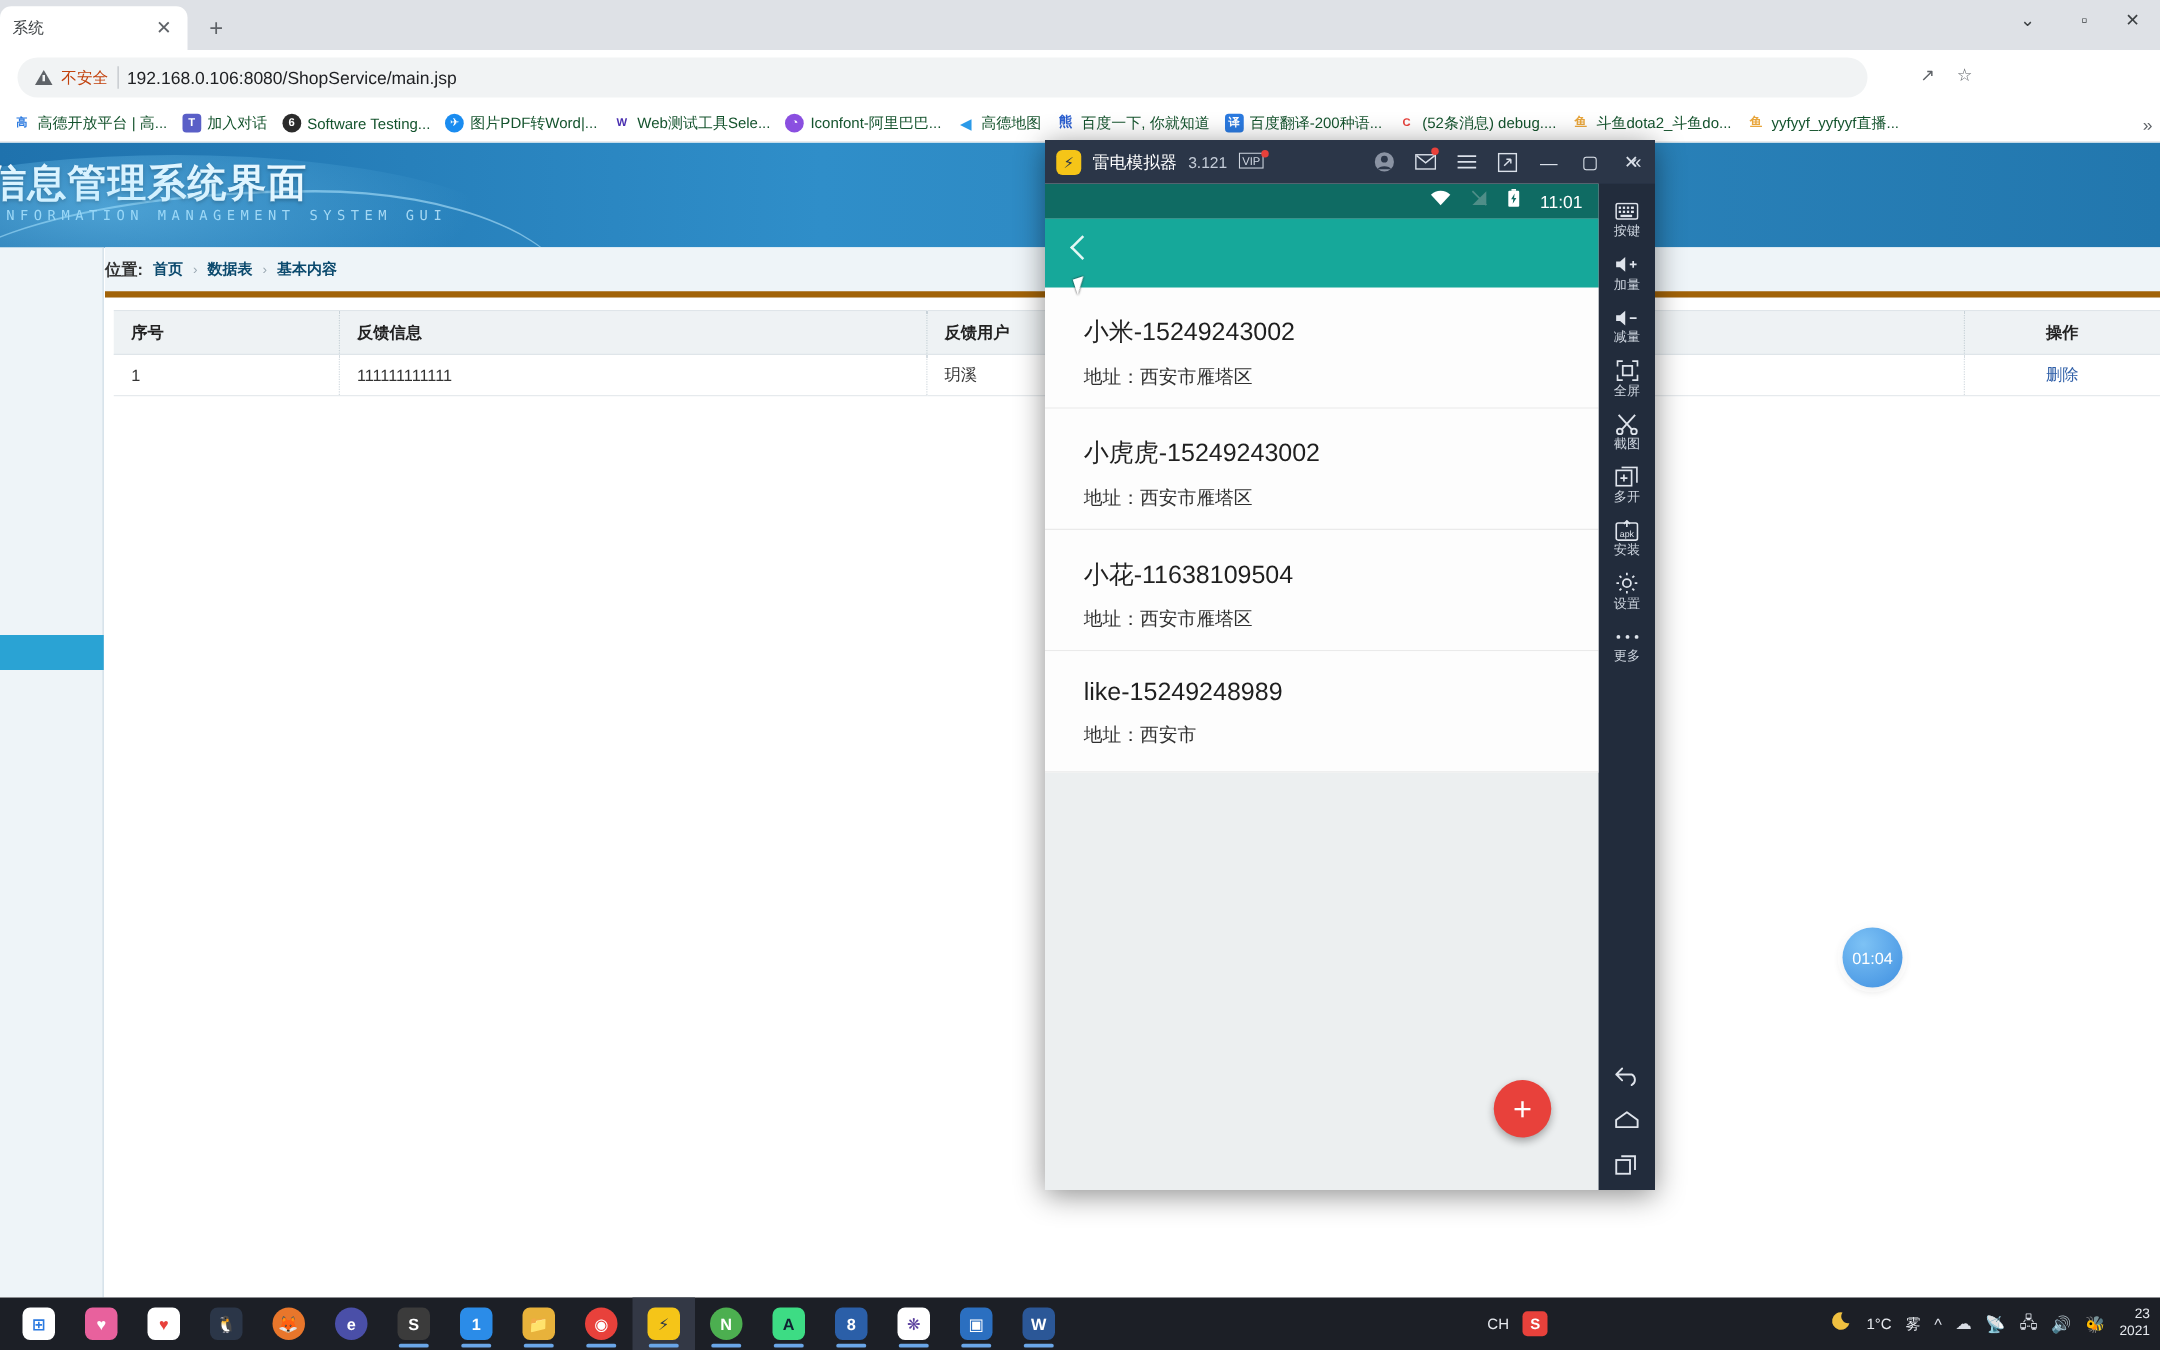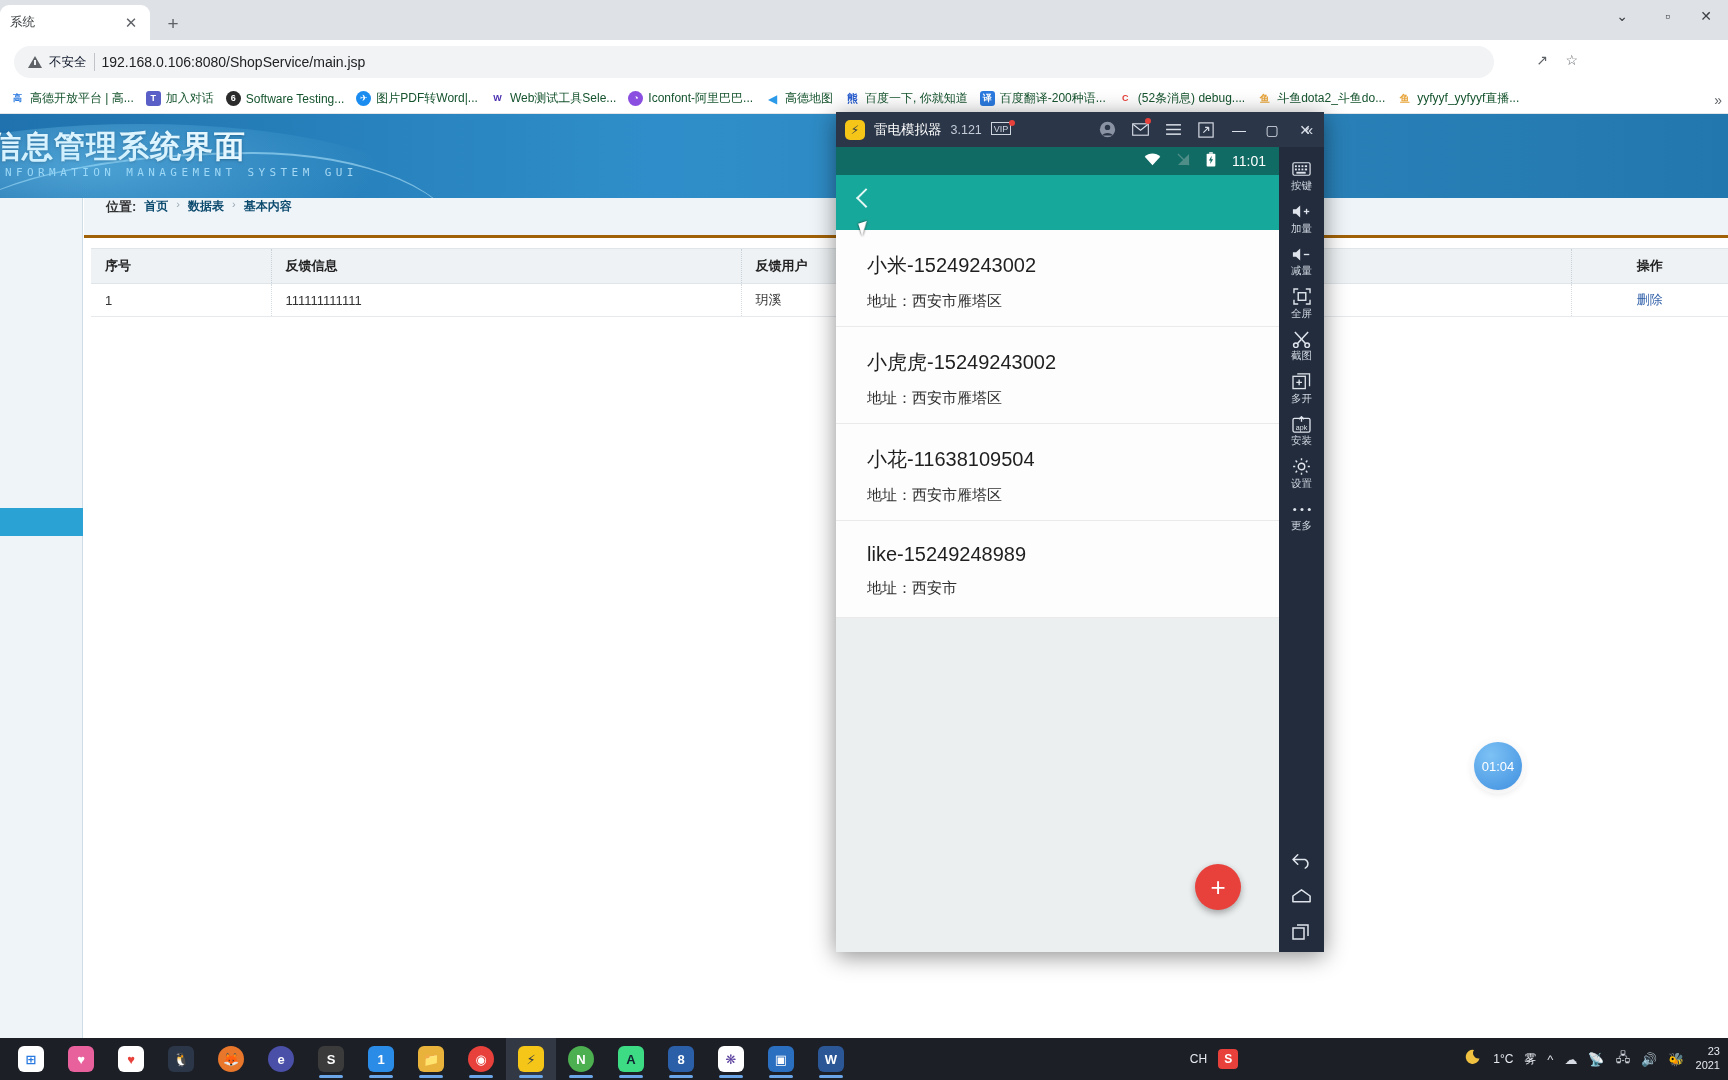--- a/index.html
+++ b/index.html
@@ -45,21 +45,21 @@
   .omnibox {
     position:absolute; left:14px; top:46px; width:1480px; height:32px;
     background:#f1f3f4; border-radius:16px;
     display:flex; align-items:center; padding:0 14px; gap:7px;
   }
   .warn-tri {
     width:0;height:0;border-left:7px solid transparent;border-right:7px solid transparent;
     border-bottom:12px solid #5f6368; position:relative;
   }
   .warn-tri::after{content:"";position:absolute;left:-1px;top:4px;width:2px;height:5px;background:#f1f3f4;}
-  .not-secure { font-size:12.5px; color:#0f172a; white-space:nowrap; }
+  .not-secure { font-size:12.5px; color:#c2410c; white-space:nowrap; }
   .omni-div { width:1px; height:18px; background:#c0c4c8; }
   .url { font-size:14px; color:#202124; white-space:nowrap; }
   .tb-ic { position:absolute; top:52px; font-size:14px; color:#5f6368; }
   .ic-share { right:180px; } .ic-star { right:150px; }
 
   .bookmarks {
     position:absolute; left:0; top:84px; width:1728px; height:30px;
     background:#fff; display:flex; align-items:center; padding-left:4px;
     border-bottom:1px solid #e3e5e8;
   }
@@ -103,22 +103,22 @@
     position:absolute; left:0; top:84px; width:83px; height:840px;
     background:#eef4f8; border-right:1px solid #cfdde6;
   }
   .leftpanel-sel {
     position:absolute; left:0; top:310px; width:83px; height:28px;
     background:#2aa3d4;
   }
   .content { position:absolute; left:84px; top:84px; right:0; bottom:0; background:#fff; }
   .crumbbar {
     position:absolute; left:0; top:0; right:0; height:40px;
-    background:#eef4f8; border-bottom:3px solid #a16207;
-    display:flex; align-items:flex-start; padding-left:22px; gap:8px;
+    background:#eef4f8; border-bottom:5px solid #a16207;
+    display:flex; align-items:center; gap:8px;
   }
   .crumb-label { font-size:13px; color:#333; font-weight:bold; }
   .crumb { font-size:12px; color:#0c4a6e;font-weight:bold; }
   .crumb-sep { font-size:11px; color:#9aa8b2; }
 
   .tablewrap { position:absolute; left:7px; top:50px; right:0px; }
   table.grid { width:1637px; border-collapse:collapse; table-layout:fixed; }
   table.grid thead th {
     background:#eef2f4; height:35px; font-size:13px; color:#222; font-weight:bold;
     text-align:left; padding-left:14px;

